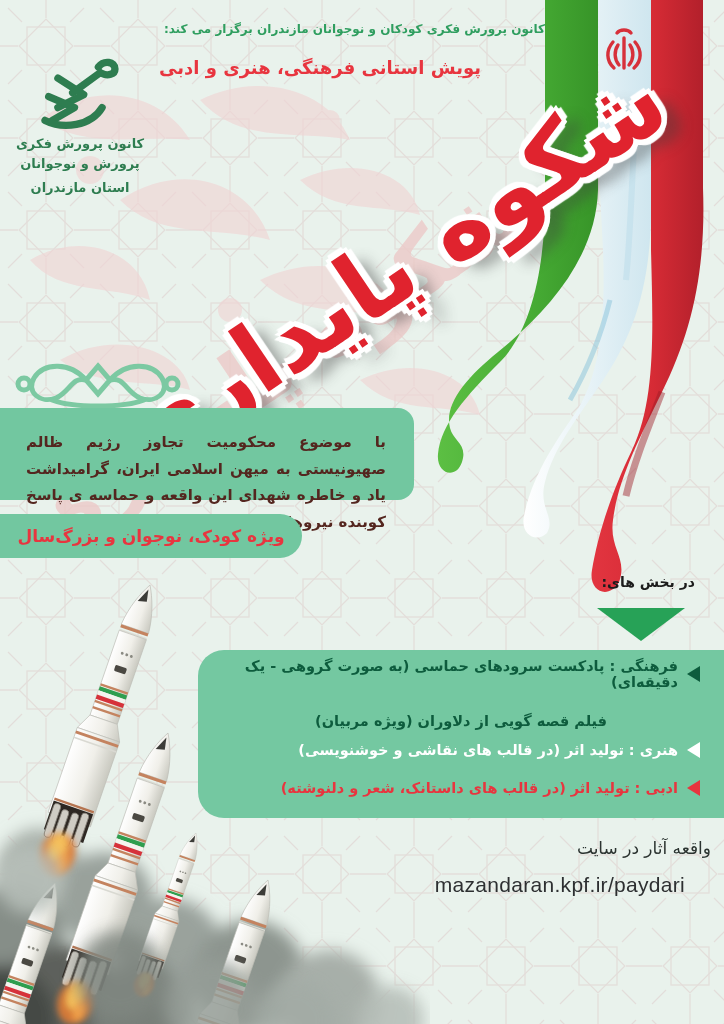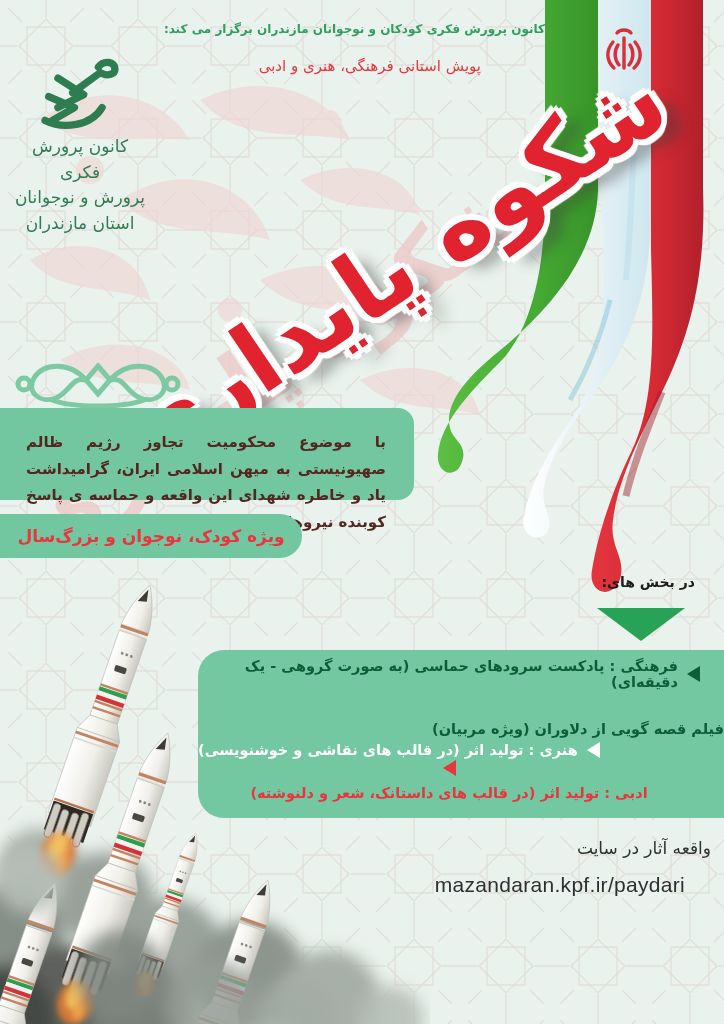--- a/index.html
+++ b/index.html
@@ -24,26 +24,26 @@
   #main-title span{display:block;transform:rotate(-34deg);font-size:96px;font-weight:bold;
     color:#e0232e;white-space:nowrap;
     text-shadow:
       0 0 4px #fff, 5px 0 0 #fff,-5px 0 0 #fff,0 5px 0 #fff,0 -5px 0 #fff,
       4px 4px 0 #fff,-4px -4px 0 #fff,4px -4px 0 #fff,-4px 4px 0 #fff,
       7px 0 1px #fff,-7px 0 1px #fff,0 7px 1px #fff,0 -7px 1px #fff,
       12px 16px 14px rgba(60,60,60,.45);}
   
   #organizer-line{top:22px;right:179px;z-index:5;direction:rtl;font-size:12px;
     font-weight:bold;color:#2f9e5f;}
-  #campaign-line{top:57px;right:243px;z-index:5;direction:rtl;font-size:15px;
-    font-weight:normal;color:#e8353f;}
+  #campaign-line{top:57px;right:243px;z-index:5;direction:rtl;font-size:18px;
+    font-weight:bold;color:#e8353f;}
   
   #logo{left:14px;top:52px;width:132px;z-index:5;text-align:center;color:#2e7d50;}
-  #logo .logo-text{font-size:17px;font-weight:normal;line-height:1.5;direction:rtl;}
-  #logo .logo-text .l3{display:block;}
+  #logo .logo-text{font-size:13px;font-weight:bold;line-height:1.5;direction:rtl;}
+  #logo .logo-text .l3{margin-top:5px;display:block;}
   
   #ornament{left:12px;top:360px;width:172px;height:48px;z-index:5;}
   
   #desc-box{left:0;top:408px;width:414px;height:92px;z-index:5;background:#72c7a0;
     border-radius:0 16px 16px 0;box-sizing:border-box;padding:9px 16px 8px 14px;}
   #desc-box p{margin:12px;direction:rtl;text-align:justify;font-size:15px;font-weight:bold;
     line-height:1.78;color:#54261f;}
   
   #audience-pill{left:0;top:514px;width:302px;height:44px;z-index:5;background:#72c7a0;
     border-radius:0 22px 22px 0;display:flex;align-items:center;justify-content:center;}
@@ -52,27 +52,27 @@
   #sections-label{top:574px;right:29px;z-index:5;direction:rtl;font-size:14px;
     font-weight:bold;color:#1c1c1c;}
   #down-arrow{top:608px;right:39px;z-index:5;width:0;height:0;
     border-left:44px solid transparent;border-right:44px solid transparent;
     border-top:33px solid #27a257;}
   
   #sections-box{left:198px;top:650px;width:526px;height:168px;z-index:5;background:#74c8a1;
     border-radius:26px 0 0 26px;box-sizing:border-box;}
   .sec-row{position:absolute;right:0;width:100%;height:26px;display:flex;direction:rtl;
     align-items:center;gap:9px;box-sizing:border-box;padding-right:24px;
-    font-size:14.5px;font-weight:bold;justify-content:flex-end;}
+    font-size:14.5px;font-weight:bold;}
   .sec-row .tri{width:0;height:0;border-top:8px solid transparent;
     border-bottom:8px solid transparent;border-right:13px solid currentColor;flex:0 0 auto;}
   #sec-row-1{top:11px;color:#0d5c3d;}
-  #sec-row-2{top:66px;color:#0d5c3d;justify-content:flex-start;padding-right:0;}
+  #sec-row-2{top:58px;color:#0d5c3d;justify-content:center;padding-right:0;}
   #sec-row-3{top:87px;color:#ffffff;}
-  #sec-row-4{top:125px;color:#e8353f;flex-direction:column;}
+  #sec-row-4{top:125px;color:#e8353f;}
   
   #footer{right:13px;top:834px;z-index:5;text-align:right;direction:rtl;color:#2b3330;}
   #footer .f-line{font-size:17px;line-height:1.75;}
   #footer .f-url{direction:ltr;font-family:"Liberation Sans",sans-serif;font-size:21px;
     color:#2d2f31;margin:9px 26px 0 0;letter-spacing:.3px;font-weight:normal;}
 </style>
 </head>
 <body>
 
 <div id="poster">

